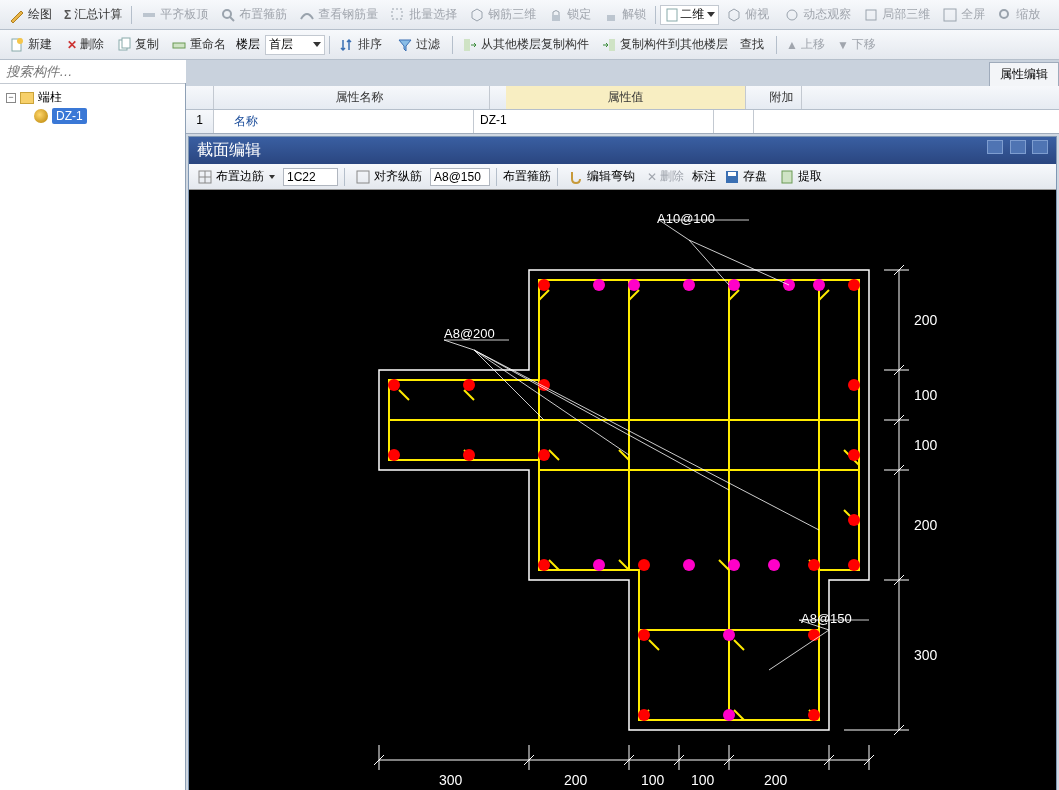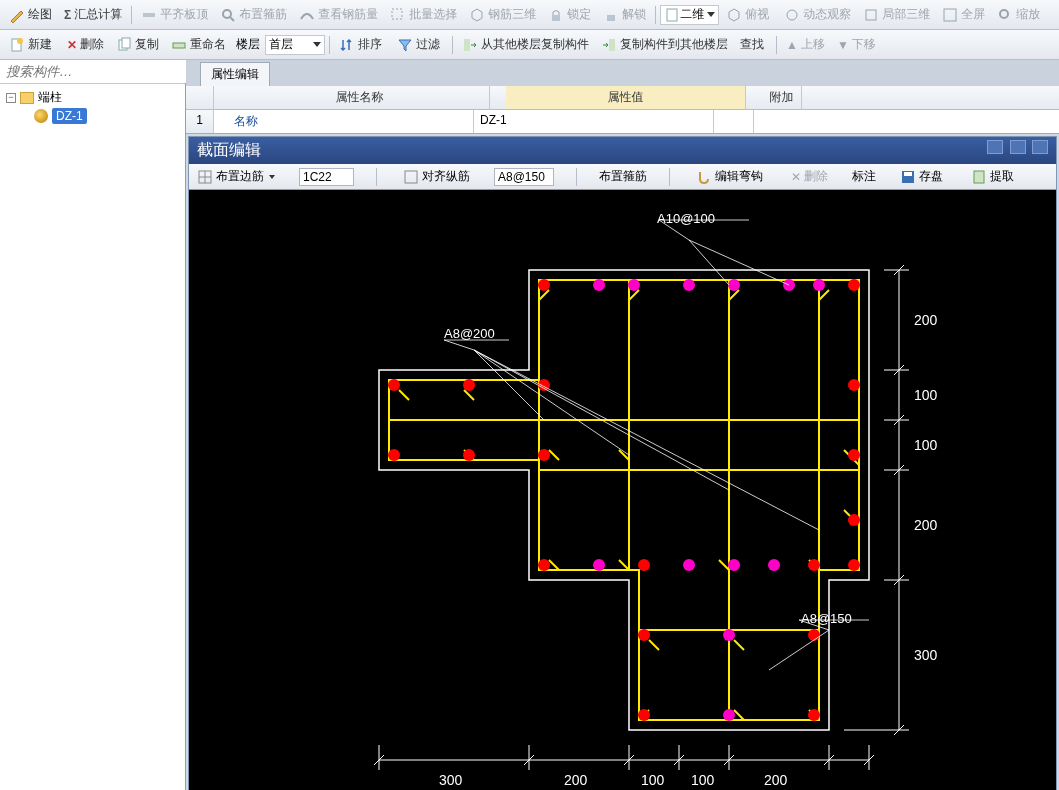--- a/index.html
+++ b/index.html
@@ -16,35 +16,35 @@
 .search input { flex: 1; border: none; padding: 4px 6px; color: #8a8f98; font-style: italic; outline: none; }
 .search .sbtn { width: 22px; display: flex; align-items: center; justify-content: center; border-left: 1px solid #c3c9d1; cursor: pointer; color: #3b6fb3; font-size: 14px; }
 .tree { padding: 4px; }
 .tree-item { display: flex; align-items: center; gap: 4px; padding: 1px 2px; }
 .tree-item .exp { width: 10px; height: 10px; border: 1px solid #888; display: flex; align-items: center; justify-content: center; font-size: 9px; line-height: 1; color: #555; cursor: pointer;}
 .tree-item .folder { width: 14px; height: 12px; background: #f7d06a; border: 1px solid #caa33a; }
 .tree-item.child { margin-left: 28px; }
 .tree-item .gear { width: 14px; height: 14px; border-radius: 50%; background: radial-gradient(circle at 40% 40%, #ffd66a, #b57f00); }
 .tree-item.selected .lbl { background: #3a78d6; color: #fff; padding: 1px 4px; border-radius: 2px; }
 .content { flex: 1; display: flex; flex-direction: column; background: #d0d8e2; position: relative; }
-.tabstrip { display: flex; background: #c9d2dd; padding-top: 2px; padding-left: 14px; }
+.tabstrip { display: flex; background: #c9d2dd; padding-top: 2px; padding-left: 14px; justify-content: flex-end; }
 .tab { background: #f3f5f8; border: 1px solid #9fabbb; border-bottom: none; padding: 3px 10px; font-size: 12px; }
 .prop-table { background: #eef2f7; border-bottom: 1px solid #9fabbb; }
 .prop-header { display: flex; background: linear-gradient(#f6f8fb, #e6ebf2); border-bottom: 1px solid #b5bfcb; gap: 16px; }
 .prop-header .cell, .prop-row .cell { border-right: 1px solid #c3c9d1; padding: 3px 6px; }
 .prop-header .cell { text-align: center; color: #333; }
 .prop-row { display: flex; background: #fff; }
 .prop-row .rownum { width: 28px; background: linear-gradient(#f6f8fb, #e6ebf2); text-align: center; border-right: 1px solid #c3c9d1; padding: 3px 0; }
 .col-name { width: 260px; color: #1a4c9a; }
 .col-value { width: 240px; }
 .col-extra { width: 40px; }
 .editor { flex: 1; border: 1px solid #7f97b3; background: #000; margin: 2px; position: relative; overflow: hidden; }
 .editor-title { background: linear-gradient(#3a5fa2, #2a4680); color: #fff; padding: 3px 8px; font-size: 16px; display: flex; justify-content: space-between; align-items: flex-start;}
 .editor-title .winbtns span { display:inline-block; width:16px; height:14px; background:#4f74b3; margin-left:2px; border:1px solid #7e9dd0;}
-.editor-bar { background: linear-gradient(#f7f9fc, #e4e8ee); padding: 3px 4px; display: flex; align-items: center; gap: 20px; border-bottom: 1px solid #999; }
+.editor-bar { background: linear-gradient(#f7f9fc, #e4e8ee); padding: 3px 4px; display: flex; align-items: center; gap: 4px; border-bottom: 1px solid #999; }
 .editor-bar .ebtn { display: inline-flex; align-items: center; gap: 3px; padding: 1px 4px; cursor: pointer; }
 .editor-bar input { border: 1px solid #b0b6bf; padding: 1px 3px; height: 18px; font-size: 12px; }
 .editor-bar .sep { width: 1px; height: 18px; background: #b5bfcb; margin: 0 2px; }
 .editor-bar .disabled { color: #a0a5ad; }
 .canvas { position: relative; width: 100%; height: calc(100% - 50px); background: #000; }
 .canvas svg { position: absolute; top: 0; left: 0; }
 .dim { fill: #fff; font-size: 14px; font-family: sans-serif; }
 .lb { fill: #fff; font-size: 13px; font-family: sans-serif; }
 .blue-lbl{color:#1a4c9a;}
 .icon-svg{width:16px;height:16px;}

